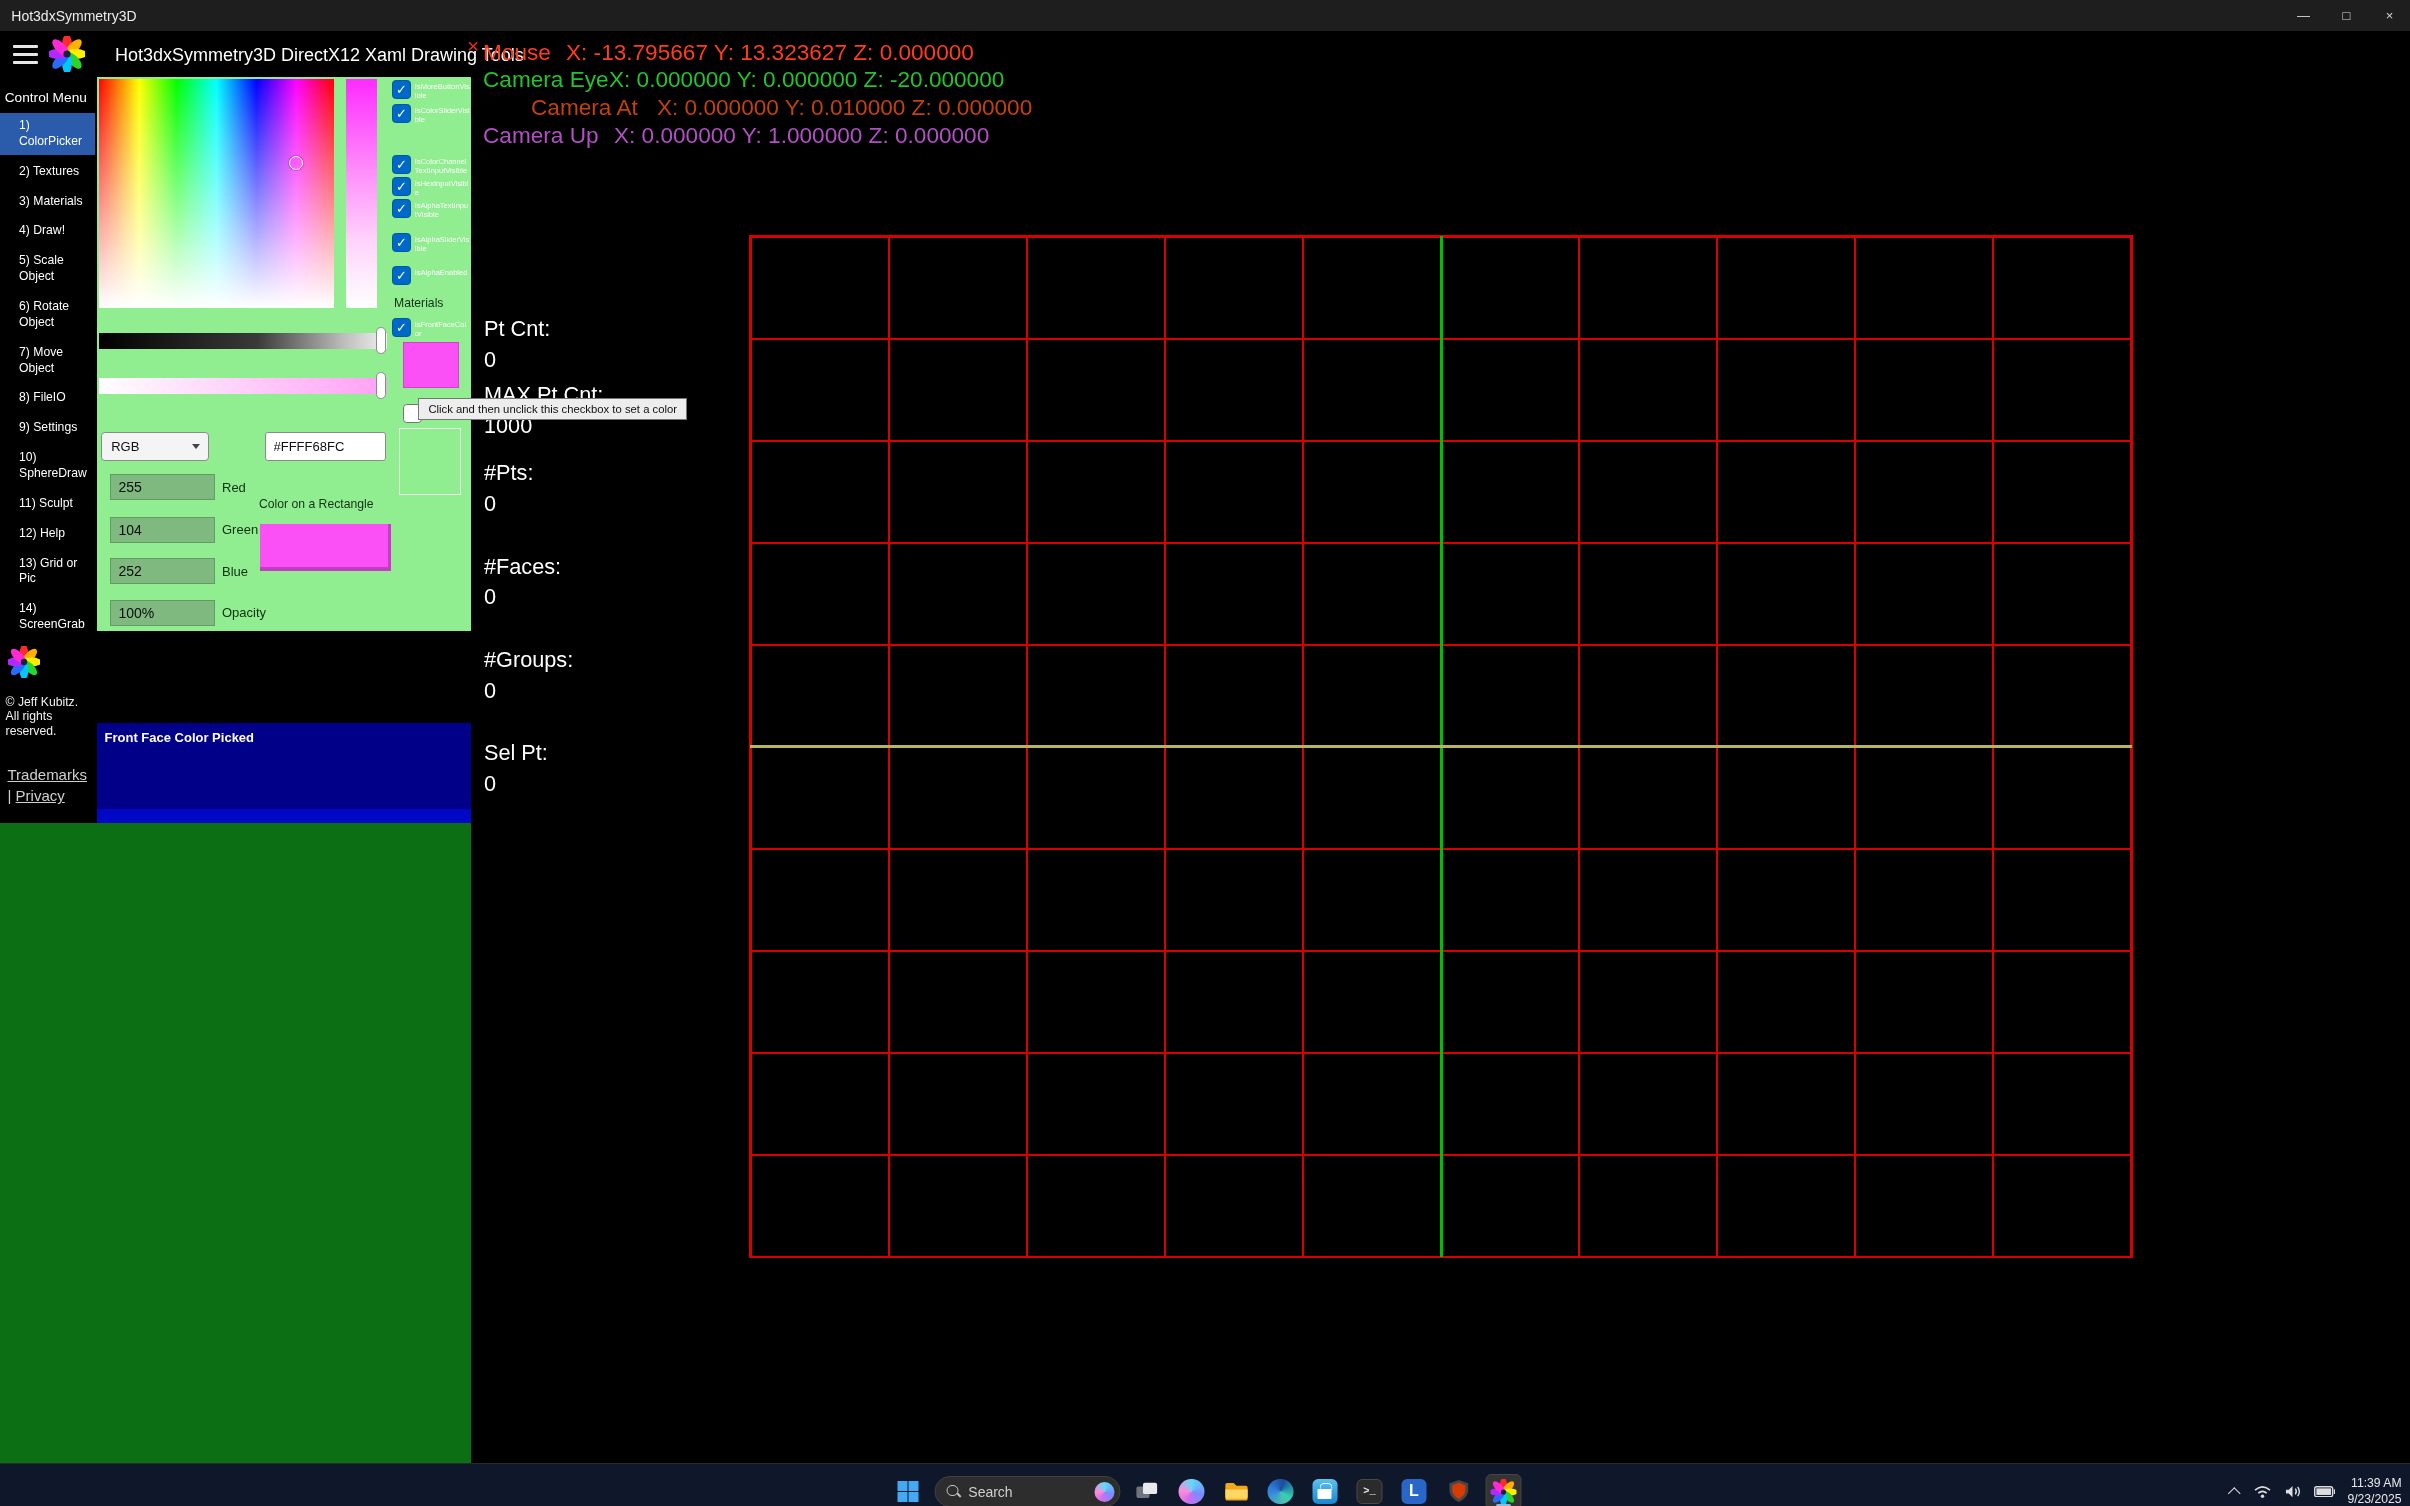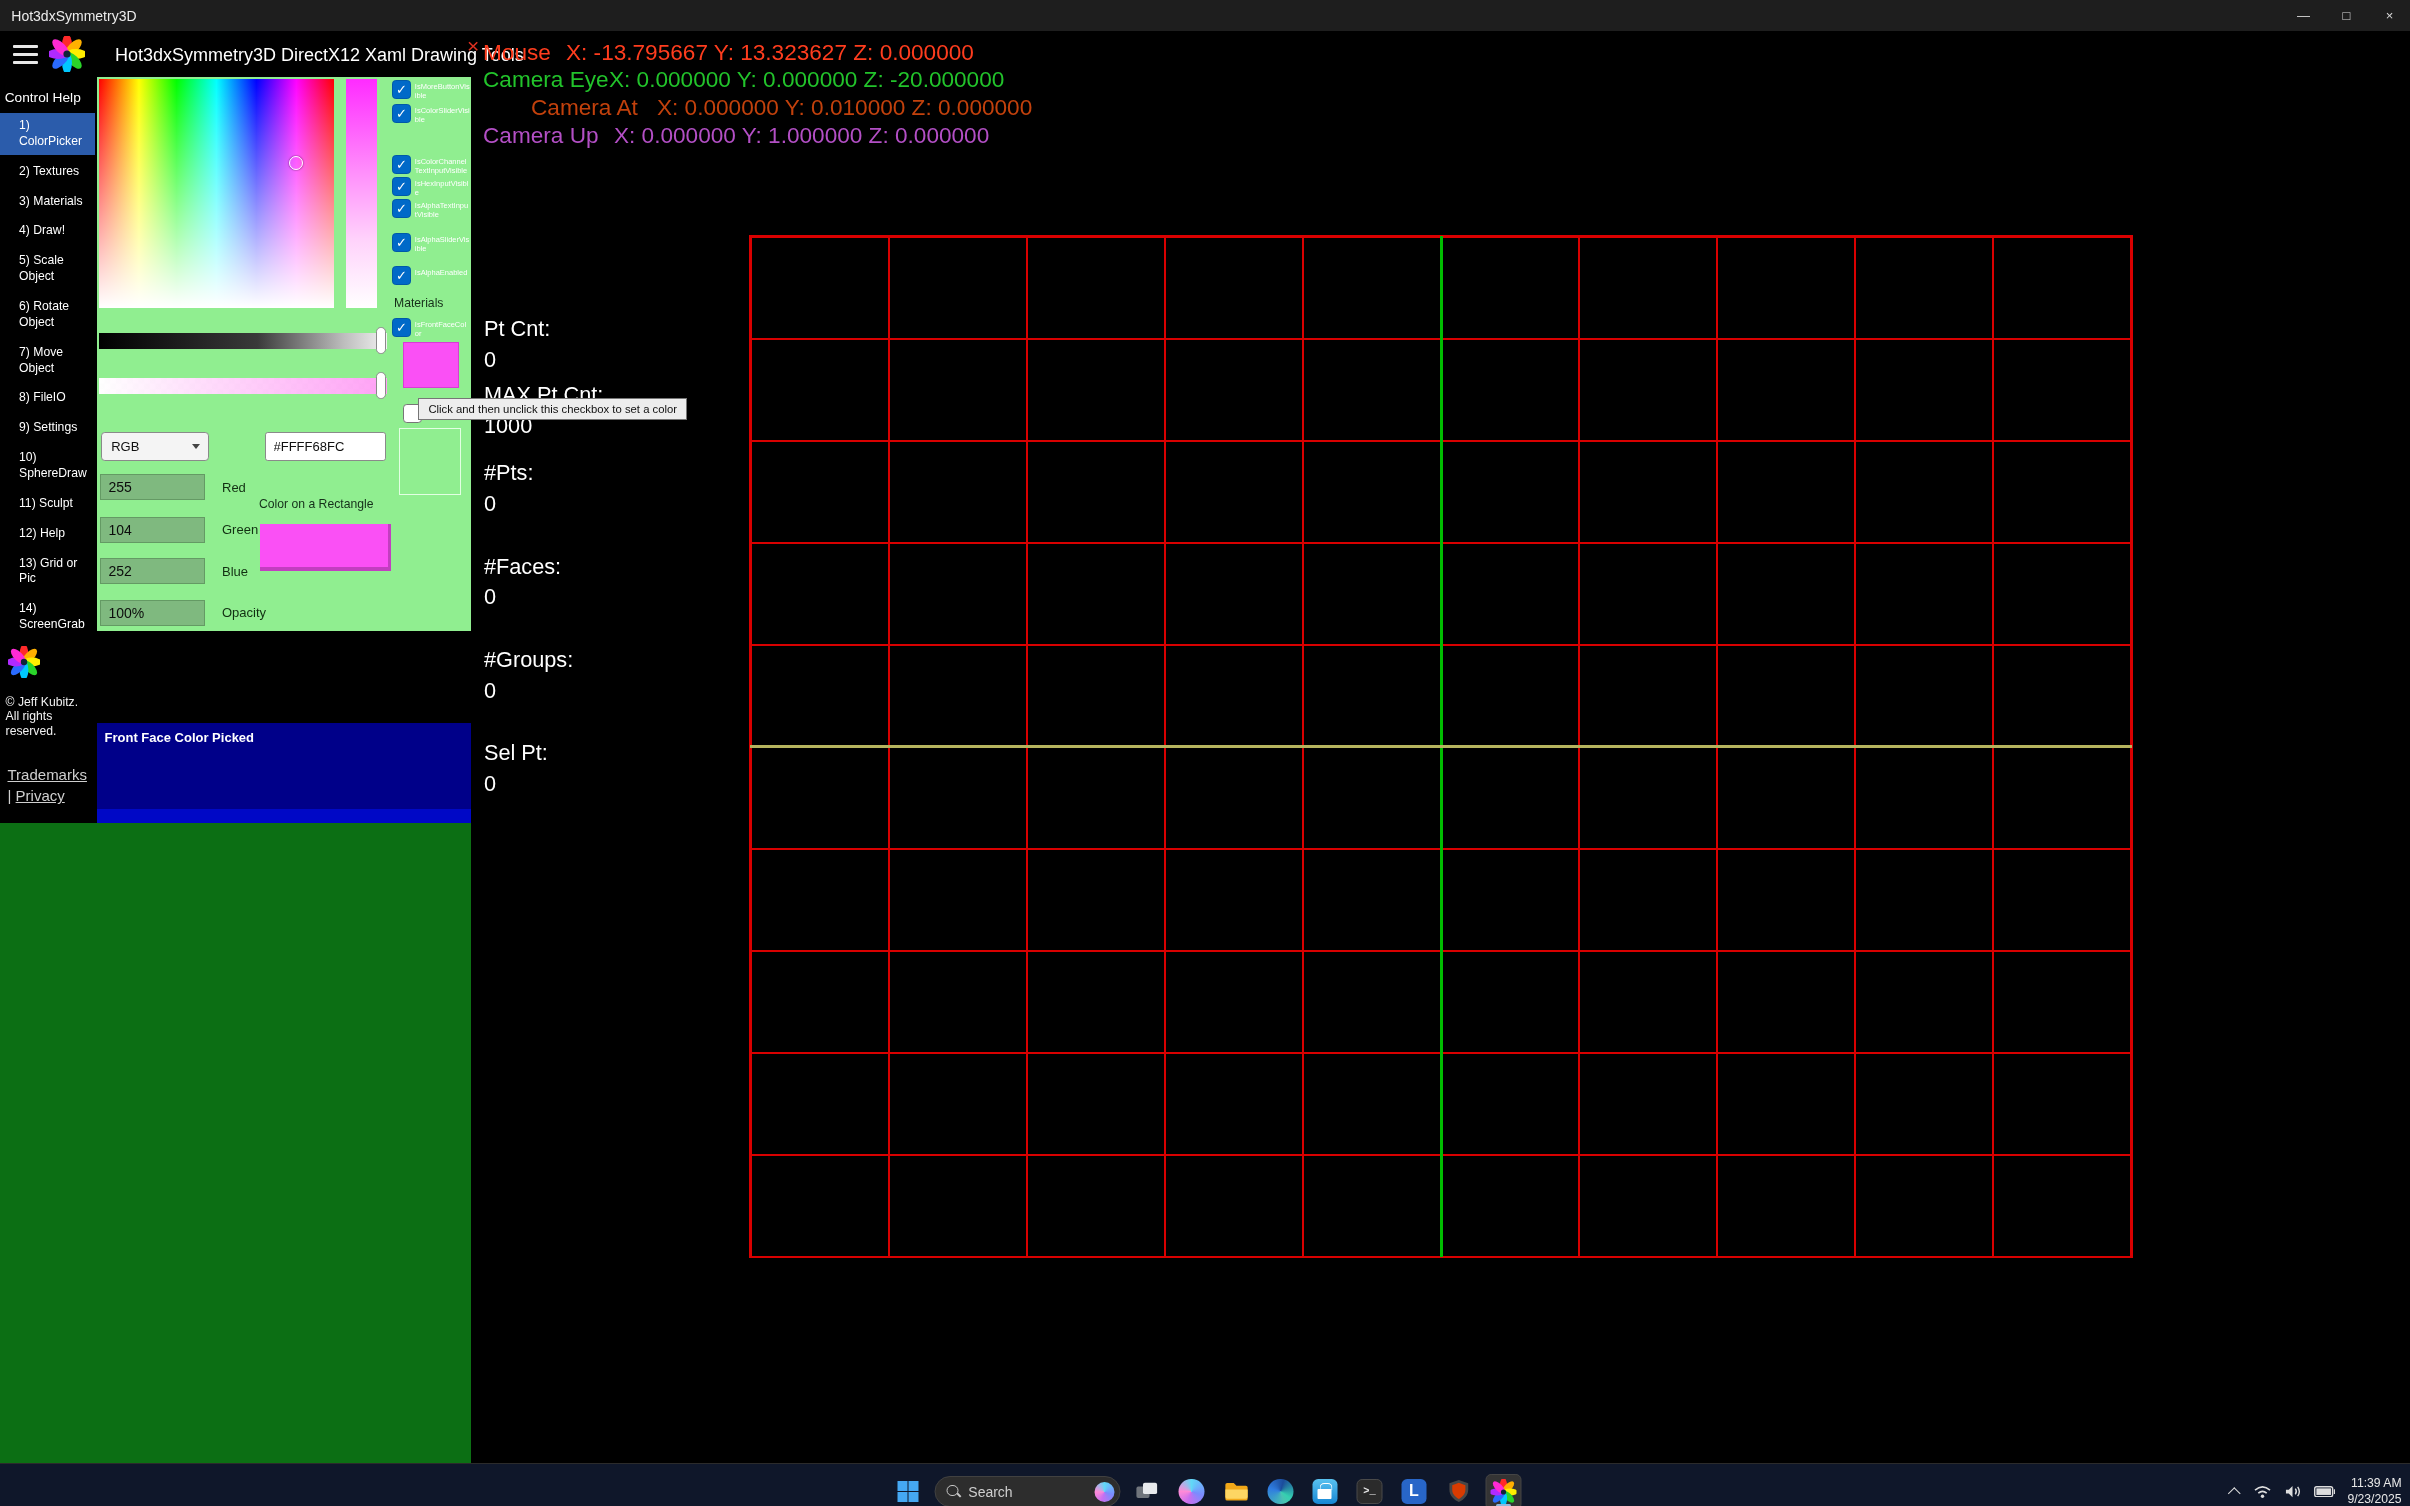--- a/index.html
+++ b/index.html
@@ -68,21 +68,21 @@
     background-size:100% 100%, 11.3px 11.3px, 11.3px 11.3px;
     background-position:0 0, 0 0, 5.6px 5.6px;
   }
   .slider-handle { position:absolute; top:-5.6px; left:277px; width:10.4px; height:27px; background:#fff; border:0.9px solid #8a8a8a; border-radius:4.7px; cursor:grab; }
 
   .combo { position:absolute; left:3.8px; top:355px; width:108px; height:29px; background:#f4f4f4; border:0.9px solid #8a8a8a; border-radius:3.8px; font-size:13px; color:#111; display:flex; align-items:center; padding:0 7.5px 0 9.4px; cursor:pointer; }
   .combo .combo-value { flex:1; }
   .combo-chevron { width:0; height:0; border-left:4.7px solid transparent; border-right:4.7px solid transparent; border-top:5.6px solid #444; }
   .hex-input { position:absolute; left:168px; top:355px; width:121px; height:29px; background:#fff; border:0.9px solid #8a8a8a; border-radius:2.8px; font-size:13px; color:#111; padding:0 7.5px; font-family:"Liberation Sans",sans-serif; }
 
-  .chan-input { position:absolute; left:3px; width:105px; height:26px; background:#7fb97f; border:0.9px solid #649a64; font-size:14px; color:#0c0c0c; padding:0 7.5px; font-family:"Liberation Sans",sans-serif; }
+  .chan-input { position:absolute; left:13px; width:105px; height:26px; background:#7fb97f; border:0.9px solid #649a64; font-size:14px; color:#0c0c0c; padding:0 7.5px; font-family:"Liberation Sans",sans-serif; }
   .ci0{top:397px} .ci1{top:440px} .ci2{top:481px} .ci3{top:523px}
   .chan-label { position:absolute; left:125px; font-size:13px; color:#123012; }
   .cl0{top:403px} .cl1{top:445px} .cl2{top:487px} .cl3{top:528px}
 
   .rect-caption { position:absolute; left:162px; top:420px; font-size:12.2px; color:#15301a; }
   .rect-swatch { position:absolute; left:163px; top:447px; width:131px; height:47px; background:#FA50F5; border-right:3.8px solid #c23ec0; border-bottom:4.7px solid #c23ec0; }
 
   
   .tooltip { position:absolute; left:418px; top:398px; background:#ededed; border:0.9px solid #767676; color:#111; font-size:11.3px; padding:3.8px 9.4px; white-space:nowrap; z-index:40; }
 
@@ -184,21 +184,21 @@
       <ellipse rx="5.5" ry="12" cy="-10" fill="#b02aff" transform="rotate(270)"></ellipse>
       <ellipse rx="5.5" ry="12" cy="-10" fill="#ff2ad4" transform="rotate(315)"></ellipse>
       <circle r="4" fill="#10243a"></circle>
         </g>
       </svg>
   </div>
   <span class="app-title">Hot3dxSymmetry3D DirectX12 Xaml Drawing Tools</span>
 </div>
 
 <div class="sidebar">
-  <div class="menu-header">Control Help</div>
+  <div class="menu-header">Control Menu</div>
   <div class="side-item active">1) ColorPicker</div>
   <div class="side-item">2) Textures</div>
   <div class="side-item">3) Materials</div>
   <div class="side-item">4) Draw!</div>
   <div class="side-item">5) Scale Object</div>
   <div class="side-item">6) Rotate Object</div>
   <div class="side-item">7) Move Object</div>
   <div class="side-item">8) FileIO</div>
   <div class="side-item">9) Settings</div>
   <div class="side-item">10) SphereDraw</div>

